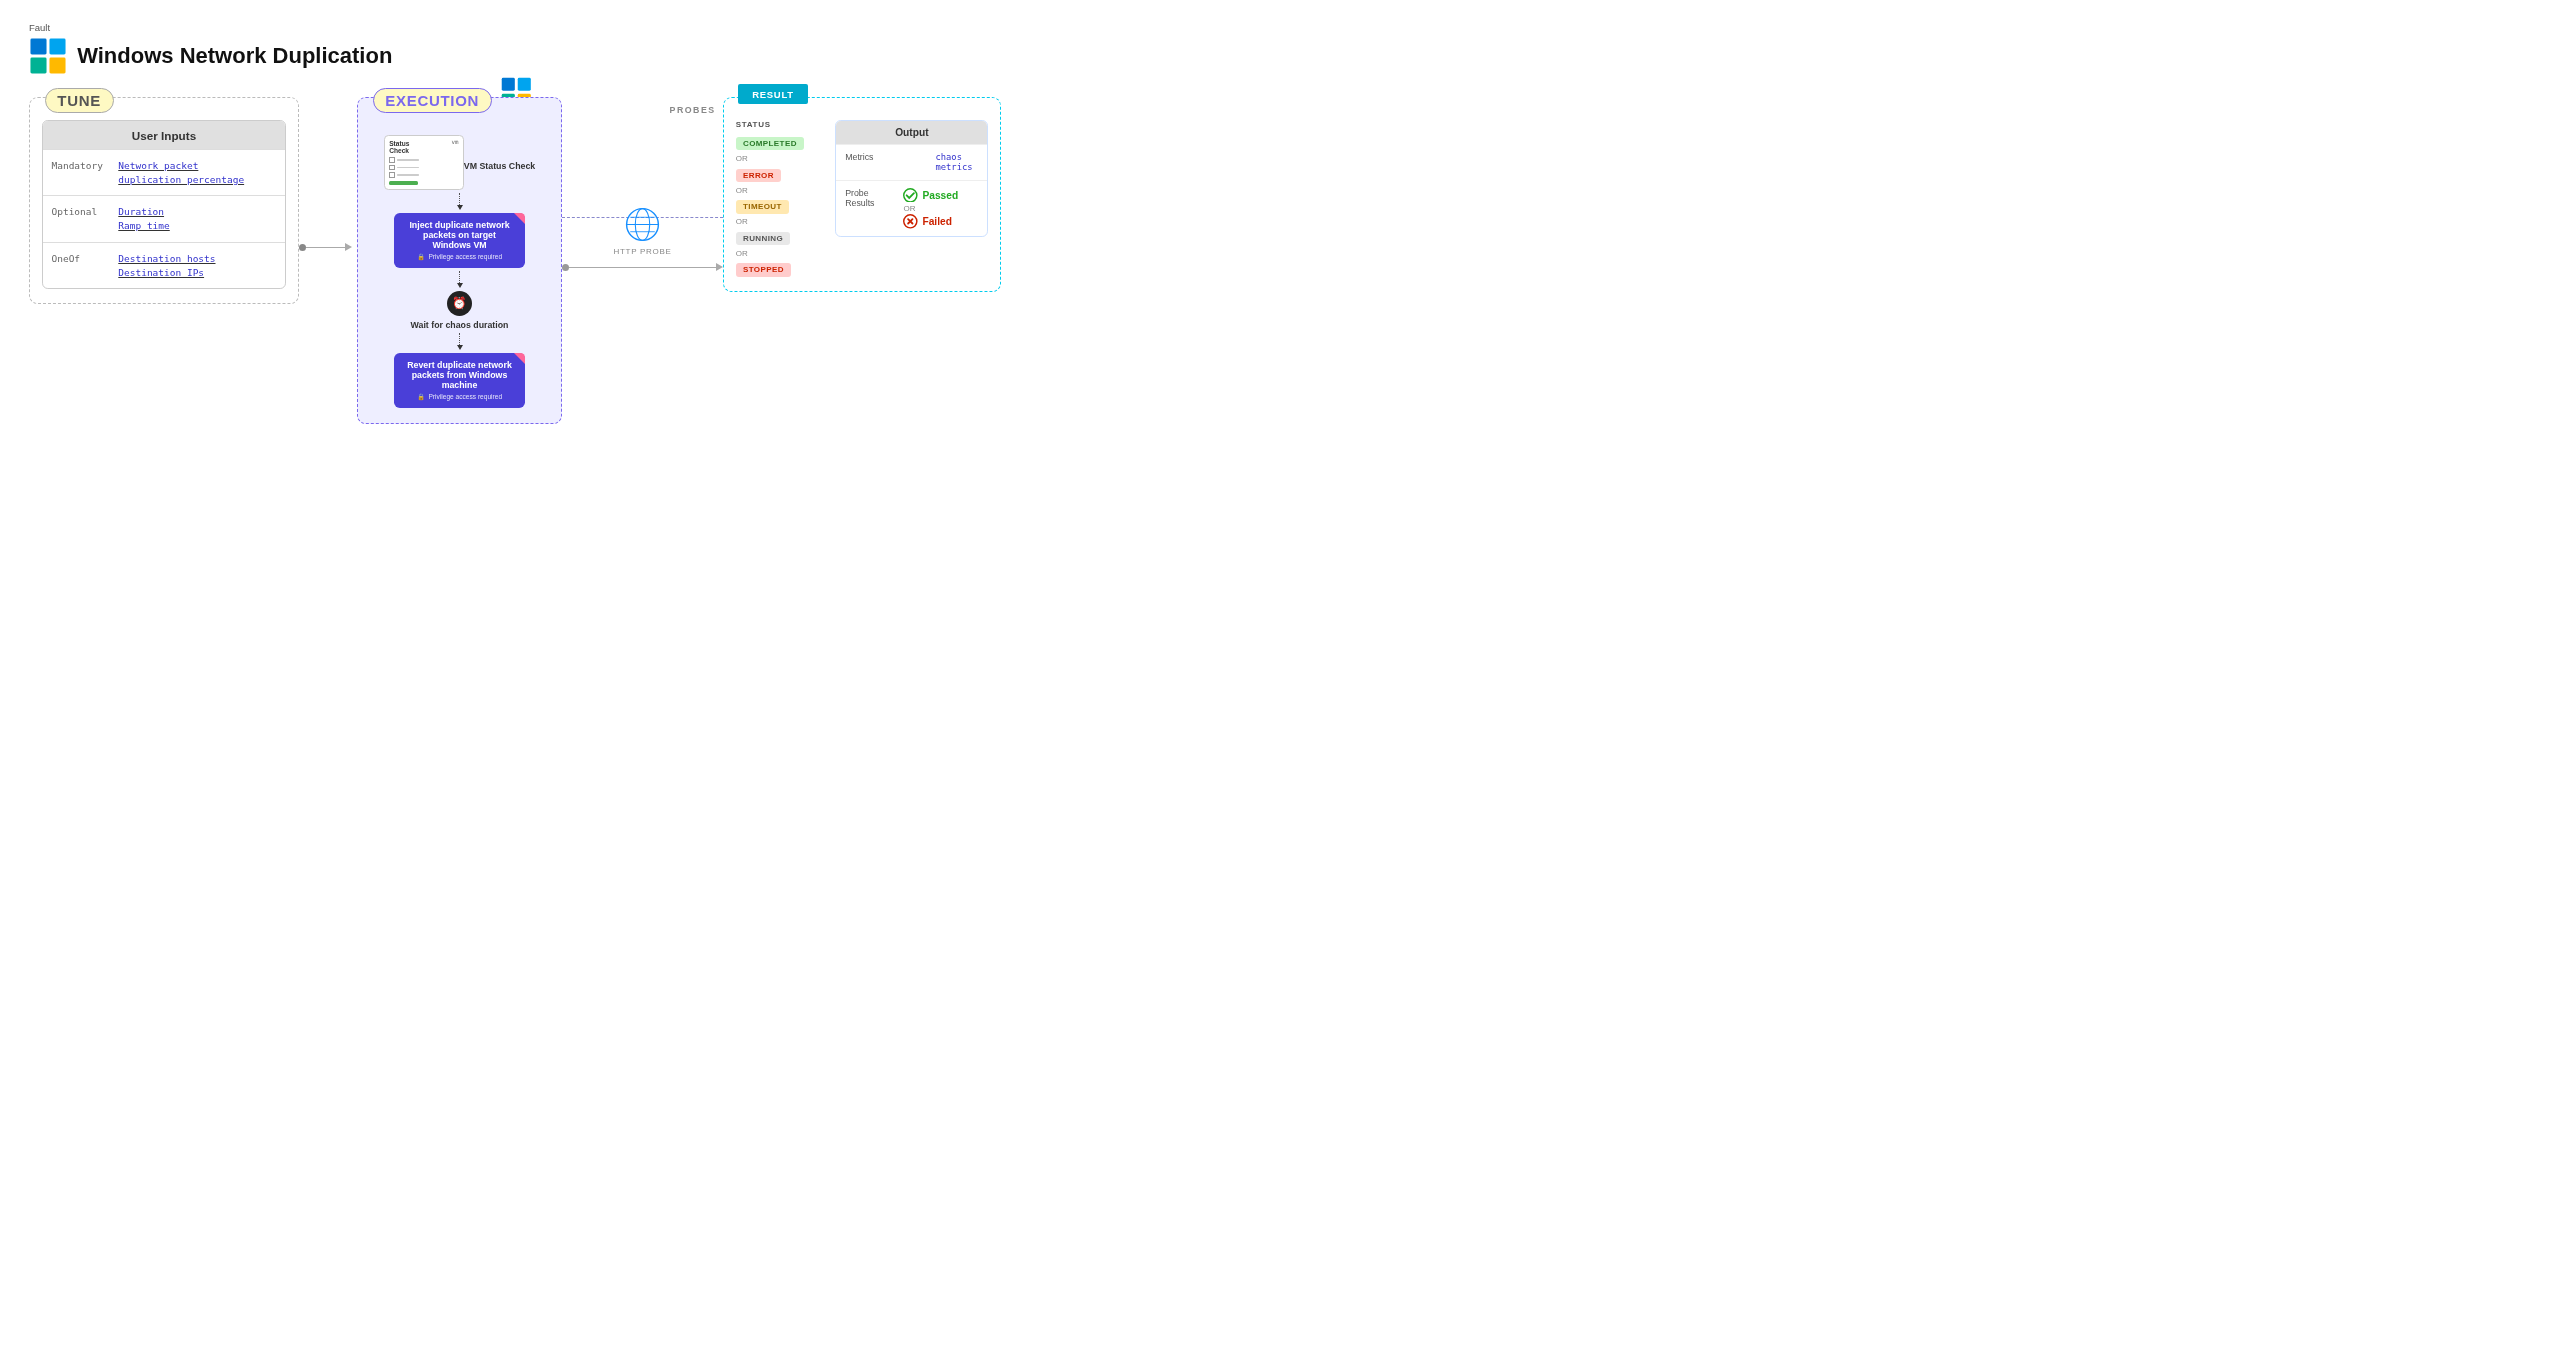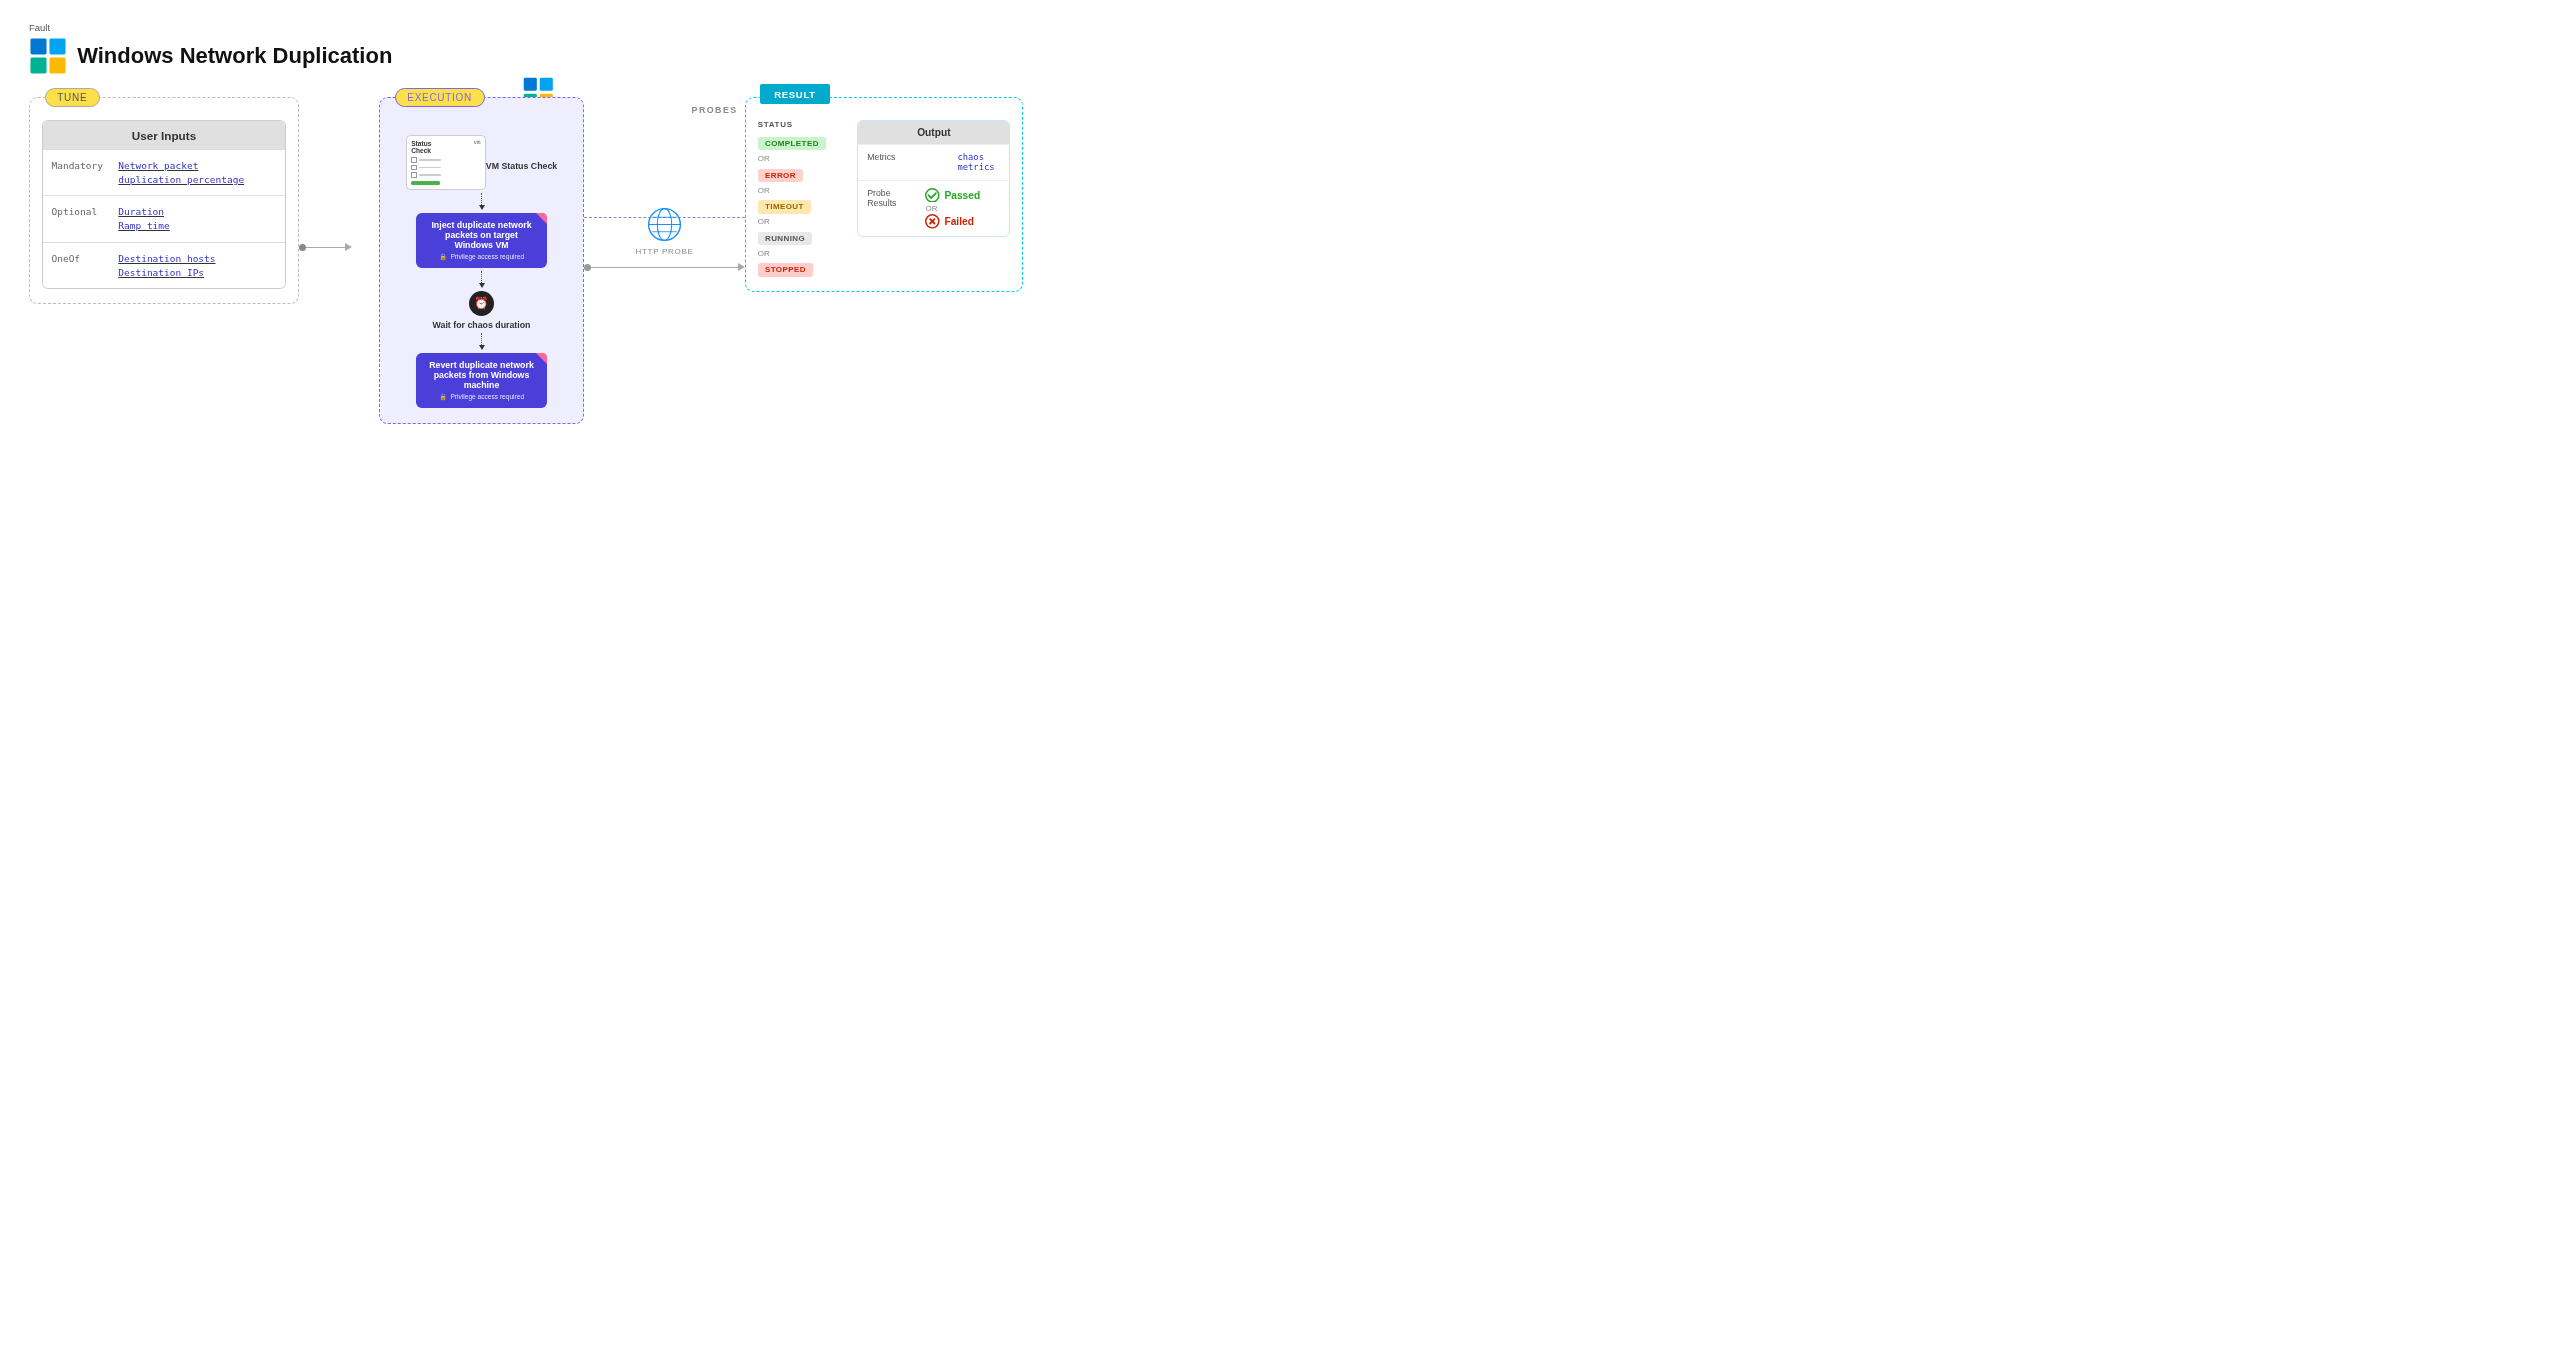--- a/index.html
+++ b/index.html
@@ -47,24 +47,24 @@
     .tune-section {
       position: relative;
       width: 270px;
       min-height: 336px;
     }
     .section-badge {
       display: inline-block;
       border: 1.5px solid #aaa;
       border-radius: 14.6px;
       padding: 2.9px 11.7px;
-      font-size: 10px;
-      font-weight: 400;
+      font-size: 15px;
+      font-weight: 700;
       letter-spacing: 0.7px;
-      background: #fde047;
+      background: #fef9c3;
       color: #555;
       position: absolute;
       top: -10.2px;
       left: 14.6px;
       z-index: 10;
     }
     .section-badge.execution-badge {
       border-color: #7b68ee;
       color: #7b68ee;
     }
@@ -113,21 +113,20 @@
       font-size: 9.5px;
       color: #3333cc;
       font-family: monospace;
     }
 
     
     .execution-section {
       position: relative;
       width: 205px;
       min-height: 409px;
-      margin-left: 22px;
     }
     .execution-box {
       border: 1.5px dashed #7b68ee;
       border-radius: 8.8px;
       padding: 22px 14.6px 14.6px 14.6px;
       background: #eeeeff;
       position: relative;
       display: flex;
       flex-direction: column;
       align-items: center;

